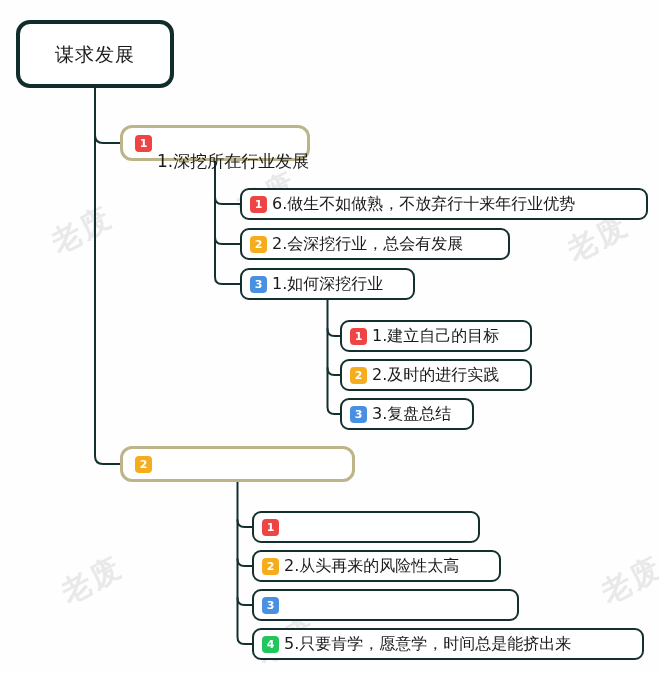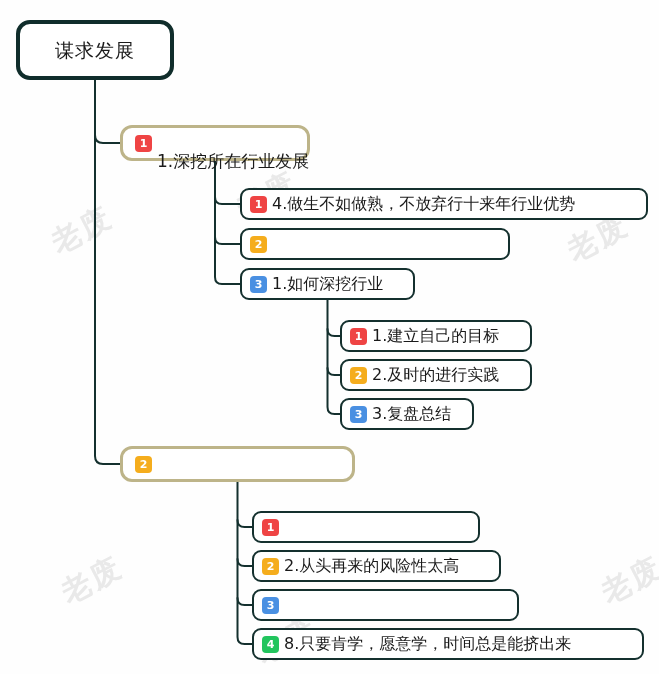--- a/index.html
+++ b/index.html
@@ -117,33 +117,34 @@
       <path d="M 327.5 300 V 407 Q 327.5 414 334.5 414 H 340" fill="none" stroke="#14302e" stroke-width="2" stroke-linecap="round" stroke-linejoin="round"></path>
       <path d="M 327.5 329 Q 327.5 336 334.5 336 H 340" fill="none" stroke="#14302e" stroke-width="2" stroke-linecap="round" stroke-linejoin="round"></path>
       <path d="M 327.5 368 Q 327.5 375 334.5 375 H 340" fill="none" stroke="#14302e" stroke-width="2" stroke-linecap="round" stroke-linejoin="round"></path>
       <path d="M 237.5 482 V 637 Q 237.5 644 244.5 644 H 252" fill="none" stroke="#14302e" stroke-width="2" stroke-linecap="round" stroke-linejoin="round"></path>
       <path d="M 237.5 520 Q 237.5 527 244.5 527 H 252" fill="none" stroke="#14302e" stroke-width="2" stroke-linecap="round" stroke-linejoin="round"></path>
       <path d="M 237.5 559 Q 237.5 566 244.5 566 H 252" fill="none" stroke="#14302e" stroke-width="2" stroke-linecap="round" stroke-linejoin="round"></path>
       <path d="M 237.5 598 Q 237.5 605 244.5 605 H 252" fill="none" stroke="#14302e" stroke-width="2" stroke-linecap="round" stroke-linejoin="round"></path>
     </svg>
 
   <div id="nodes">
-      <div class="node root" style="left: 16px; top: 20px; width: 158px; height: 60px;">
+      <div class="node root" style="left: 16px; top: 20px; width: 158px; height: 68px;">
         <span class="label">谋求发展</span>
       </div>
       <div class="node lvl1" style="left: 120px; top: 125px; width: 190px; height: 36px;">
         <span class="badge c1" style="background: rgb(239, 68, 68);">1</span>
         <span class="label">1.深挖所在行业发展</span>
       </div>
       <div class="node lvl2" style="left: 240px; top: 188px; width: 408px; height: 32px;">
         <span class="badge c1" style="background: rgb(239, 68, 68);">1</span>
-        <span class="label">4.做生不如做熟，不放弃行十来年行业优势</span>
+        <span class="label">6.做生不如做熟，不放弃行十来年行业优势</span>
       </div>
       <div class="node lvl2" style="left: 240px; top: 228px; width: 270px; height: 32px;">
         <span class="badge c2" style="background: rgb(245, 173, 29);">2</span>
+        <span class="label">2.会深挖行业，总会有发展</span>
       </div>
       <div class="node lvl2" style="left: 240px; top: 268px; width: 175px; height: 32px;">
         <span class="badge c3" style="background: rgb(74, 144, 226);">3</span>
         <span class="label">1.如何深挖行业</span>
       </div>
       <div class="node lvl3" style="left: 340px; top: 320px; width: 192px; height: 32px;">
         <span class="badge c1" style="background: rgb(239, 68, 68);">1</span>
         <span class="label">1.建立自己的目标</span>
       </div>
       <div class="node lvl3" style="left: 340px; top: 359px; width: 192px; height: 32px;">
@@ -162,17 +163,17 @@
       </div>
       <div class="node lvl2" style="left: 252px; top: 550px; width: 249px; height: 32px;">
         <span class="badge c2" style="background: rgb(245, 173, 29);">2</span>
         <span class="label">2.从头再来的风险性太高</span>
       </div>
       <div class="node lvl2" style="left: 252px; top: 589px; width: 267px; height: 32px;">
         <span class="badge c3" style="background: rgb(74, 144, 226);">3</span>
       </div>
       <div class="node lvl2" style="left: 252px; top: 628px; width: 392px; height: 32px;">
         <span class="badge c4" style="background: rgb(34, 197, 94);">4</span>
-        <span class="label">8.只要肯学，愿意学，时间总是能挤出来</span>
+        <span class="label">5.只要肯学，愿意学，时间总是能挤出来</span>
       </div>
     </div>
 
 </div>
 
 </body></html>

